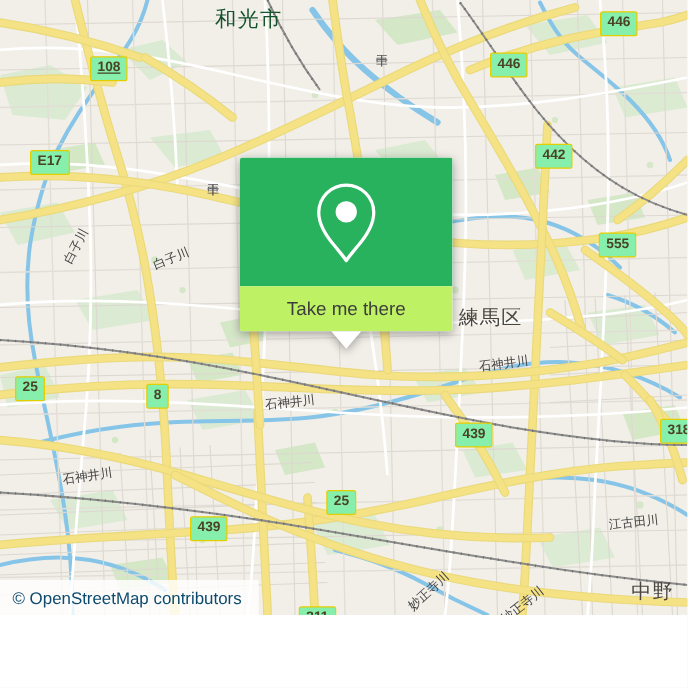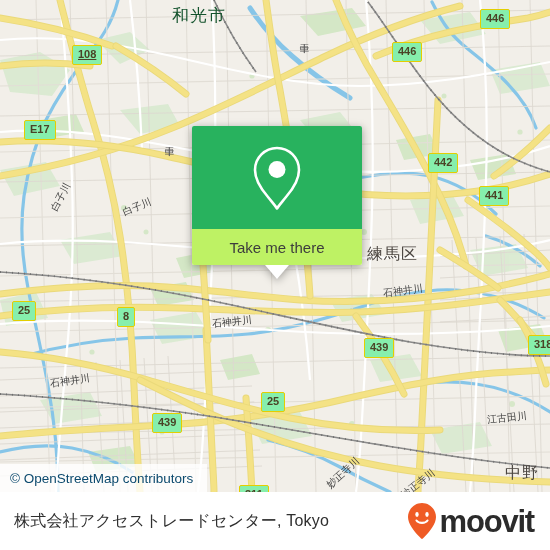--- a/index.html
+++ b/index.html
@@ -429,22 +429,22 @@
     <div class="map-label label-river" style="left:323px; top:466px; transform:rotate(-42deg);">妙正寺川</div>
     <div class="map-label label-river" style="left:398px; top:477px; transform:rotate(-38deg);">妙正寺川</div>
 
     <div class="map-label label-vert" style="left:300px; top:36px;">三十中</div>
     <div class="map-label label-vert" style="left:165px; top:139px;">三十中</div>
 
     <div class="shield" style="left:72px; top:45px;text-decoration:underline;">108</div>
     <div class="shield" style="left:24px; top:120px;">E17</div>
     <div class="shield" style="left:480px; top:9px;">446</div>
     <div class="shield" style="left:392px; top:42px;">446</div>
-    <div class="shield" style="left:428px; top:115px;margin-top:38px;">442</div>
-    <div class="shield" style="left:479px; top:186px;">441</div>
+    <div class="shield" style="left:428px; top:115px;">442</div>
+    <div class="shield" style="left:479px; top:186px;">555</div>
     <div class="shield" style="left:12px; top:301px;">25</div>
     <div class="shield" style="left:117px; top:307px;">8</div>
     <div class="shield" style="left:364px; top:338px;">439</div>
     <div class="shield" style="left:528px; top:335px;">318</div>
     <div class="shield" style="left:261px; top:392px;">25</div>
     <div class="shield" style="left:152px; top:413px;">439</div>
     <div class="shield" style="left:239px; top:485px;">311</div>
 
     <div id="popup">
       <div id="popup-body">
@@ -456,27 +456,14 @@
           </svg>
         </div>
         <div id="popup-foot">Take me there</div>
       </div>
       <div id="popup-tail"></div>
     </div>
 
     <div id="attribution">© OpenStreetMap contributors</div>
   </div>
 
-  <div id="footer">
-    <div id="footer-title">株式会社アクセストレードセンター, Tokyo</div>
-    <div id="brand">
-      <svg width="30" height="38" viewBox="0 0 30 38">
-        <path d="M15 1 C7.3 1 1 7.3 1 15 C1 22 7 29 12.2 34.6 C13.6 36.2 14.4 37 15 37
-                 C15.6 37 16.4 36.2 17.8 34.6 C23 29 29 22 29 15 C29 7.3 22.7 1 15 1 Z" fill="#ef5b25"></path>
-        <ellipse cx="10" cy="12.5" rx="1.7" ry="2.4" fill="#ffffff"></ellipse>
-        <ellipse cx="20" cy="12.5" rx="1.7" ry="2.4" fill="#ffffff"></ellipse>
-        <path d="M9.5 18.5 C11.5 21.6 18.5 21.6 20.5 18.5" fill="none" stroke="#ffffff" stroke-width="2.1" stroke-linecap="round"></path>
-      </svg>
-      <span id="brand-word">moovit</span>
-    </div>
-  </div>
 
 </div>
 
 </body></html>

